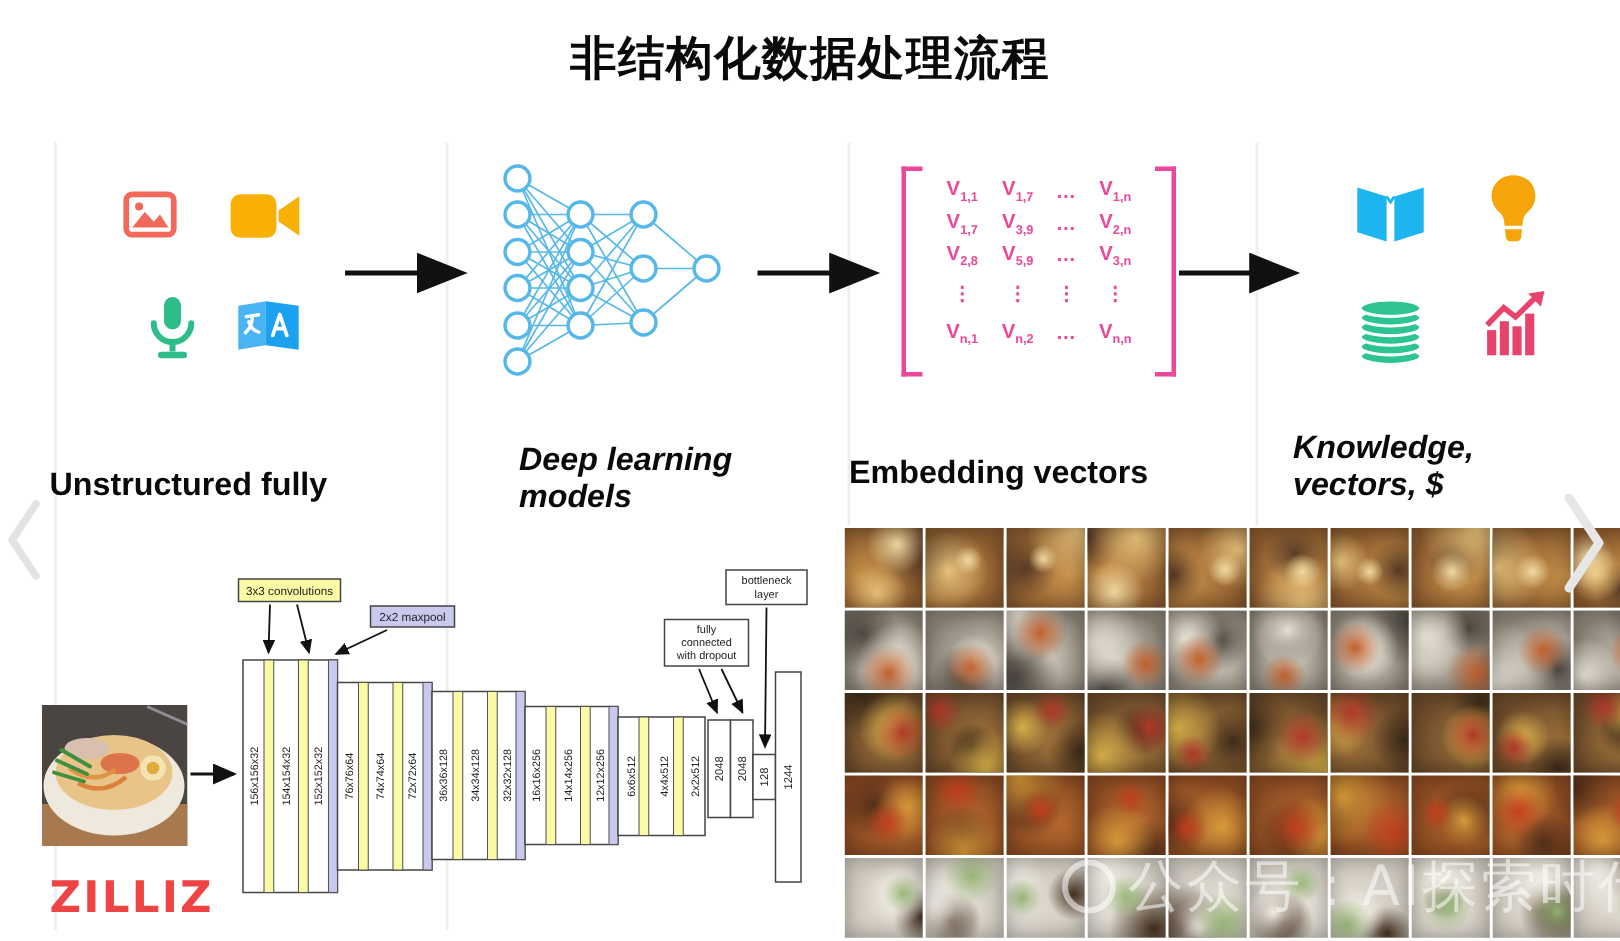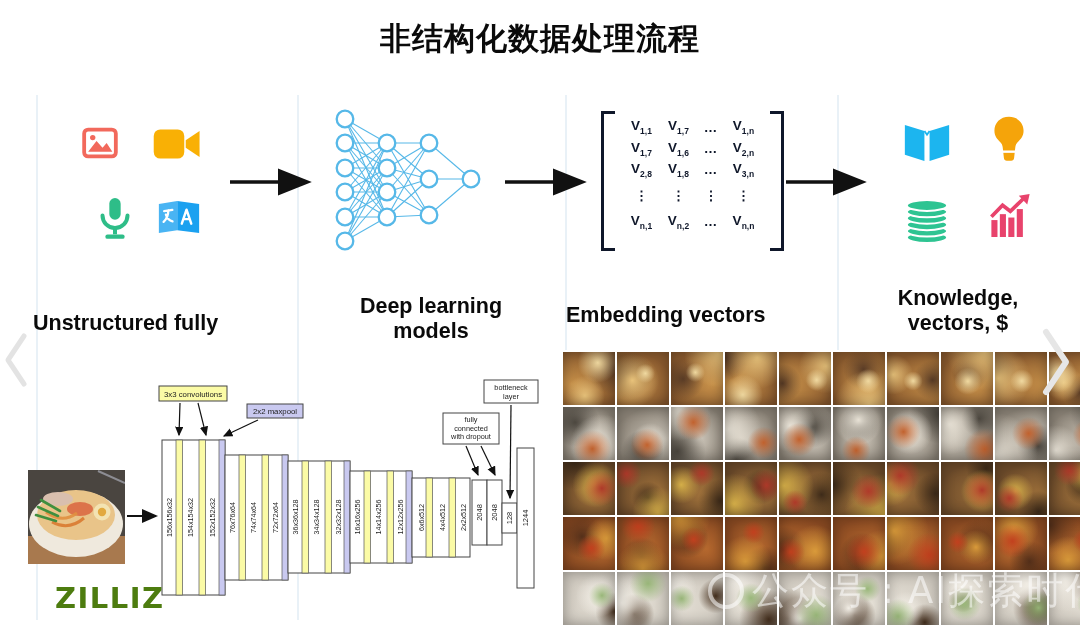--- a/index.html
+++ b/index.html
@@ -10,21 +10,21 @@
   .abs{position:absolute;}
   
   #page-title{
     top:18px;left:0;width:100%;text-align:center;
     font-size:31px;font-weight:700;letter-spacing:1px;color:#0a0a0a;
   }
   
   .vsep{width:1.5px;background:#e9f1f7;}
   
   .col-label{font-weight:700;font-size:21.5px;line-height:1.18;color:#0a0a0a;}
-  #label-col2,#label-col4{text-align:center;}
+  #label-col2,#label-col4{text-align:left;font-style:italic;}
   
   .icon{display:block;}
   .icon svg{width:100%;height:100%;display:block;}
   
   #matrix{left:601px;top:111px;height:140px;display:flex;align-items:stretch;}
   .bracket{width:11px;}
   .bracket.bleft{border:3px solid currentColor;border-right:none;}
   .bracket.bright{border:3px solid currentColor;border-left:none;}
   #matrix-grid{
     display:grid;grid-template-columns:37px 37px 28px 37px;
@@ -34,21 +34,21 @@
   .mcell{font-weight:700;font-size:13.5px;}
   .mcell sub{font-size:8.5px;font-weight:700;}
   .mcell.vdots{font-size:13px;}
   .mcell.hdots{letter-spacing:1px;}
   
   #nn-svg{left:330px;top:105px;}
   #cnn-svg{left:0px;top:350px;}
   
   #zilliz-logo{
     left:33px;top:581px;font-size:29px;font-weight:800;letter-spacing:1.5px;
-    color:#4d7c0f;font-family:"DejaVu Sans",sans-serif;margin-left:22px;
+    color:#ef4444;font-family:"DejaVu Sans",sans-serif;
   }
   
   #food-grid{
     left:563px;top:352px;width:517px;height:275px;overflow:hidden;
     display:grid;grid-template-columns:repeat(10,52px);grid-template-rows:repeat(5,53px);
     gap:2px;background:#fff;
   }
   .food-tile{box-shadow:inset 0 0 14px rgba(0,0,0,.33);}
   
   #watermark{
@@ -154,33 +154,33 @@
     <circle cx="57" cy="38" r="8.3" fill="#fff" stroke="#56b8e8" stroke-width="2.3"></circle>
     <circle cx="57" cy="63" r="8.3" fill="#fff" stroke="#56b8e8" stroke-width="2.3"></circle>
     <circle cx="57" cy="87" r="8.3" fill="#fff" stroke="#56b8e8" stroke-width="2.3"></circle>
     <circle cx="57" cy="112" r="8.3" fill="#fff" stroke="#56b8e8" stroke-width="2.3"></circle>
     <circle cx="99" cy="38" r="8.3" fill="#fff" stroke="#56b8e8" stroke-width="2.3"></circle>
     <circle cx="99" cy="74" r="8.3" fill="#fff" stroke="#56b8e8" stroke-width="2.3"></circle>
     <circle cx="99" cy="110" r="8.3" fill="#fff" stroke="#56b8e8" stroke-width="2.3"></circle>
     <circle cx="141" cy="74" r="8.3" fill="#fff" stroke="#56b8e8" stroke-width="2.3"></circle>
   </svg>
 
-<div class="abs" id="matrix" style="color: #0f172a;">
+<div class="abs" id="matrix" style="color: #ec4899;">
   <div class="bracket bleft"></div>
   <div id="matrix-grid">
       <span class="mcell">V<sub>1,1</sub></span>
       <span class="mcell">V<sub>1,7</sub></span>
       <span class="mcell hdots">…</span>
       <span class="mcell">V<sub>1,n</sub></span>
       <span class="mcell">V<sub>1,7</sub></span>
-      <span class="mcell">V<sub>1,6</sub></span>
+      <span class="mcell">V<sub>3,9</sub></span>
       <span class="mcell hdots">…</span>
       <span class="mcell">V<sub>2,n</sub></span>
       <span class="mcell">V<sub>2,8</sub></span>
-      <span class="mcell">V<sub>1,8</sub></span>
+      <span class="mcell">V<sub>5,9</sub></span>
       <span class="mcell hdots">…</span>
       <span class="mcell">V<sub>3,n</sub></span>
       <span class="mcell vdots">⋮</span>
       <span class="mcell vdots">⋮</span>
       <span class="mcell vdots">⋮</span>
       <span class="mcell vdots">⋮</span>
       <span class="mcell">V<sub>n,1</sub></span>
       <span class="mcell">V<sub>n,2</sub></span>
       <span class="mcell hdots">…</span>
       <span class="mcell">V<sub>n,n</sub></span>

